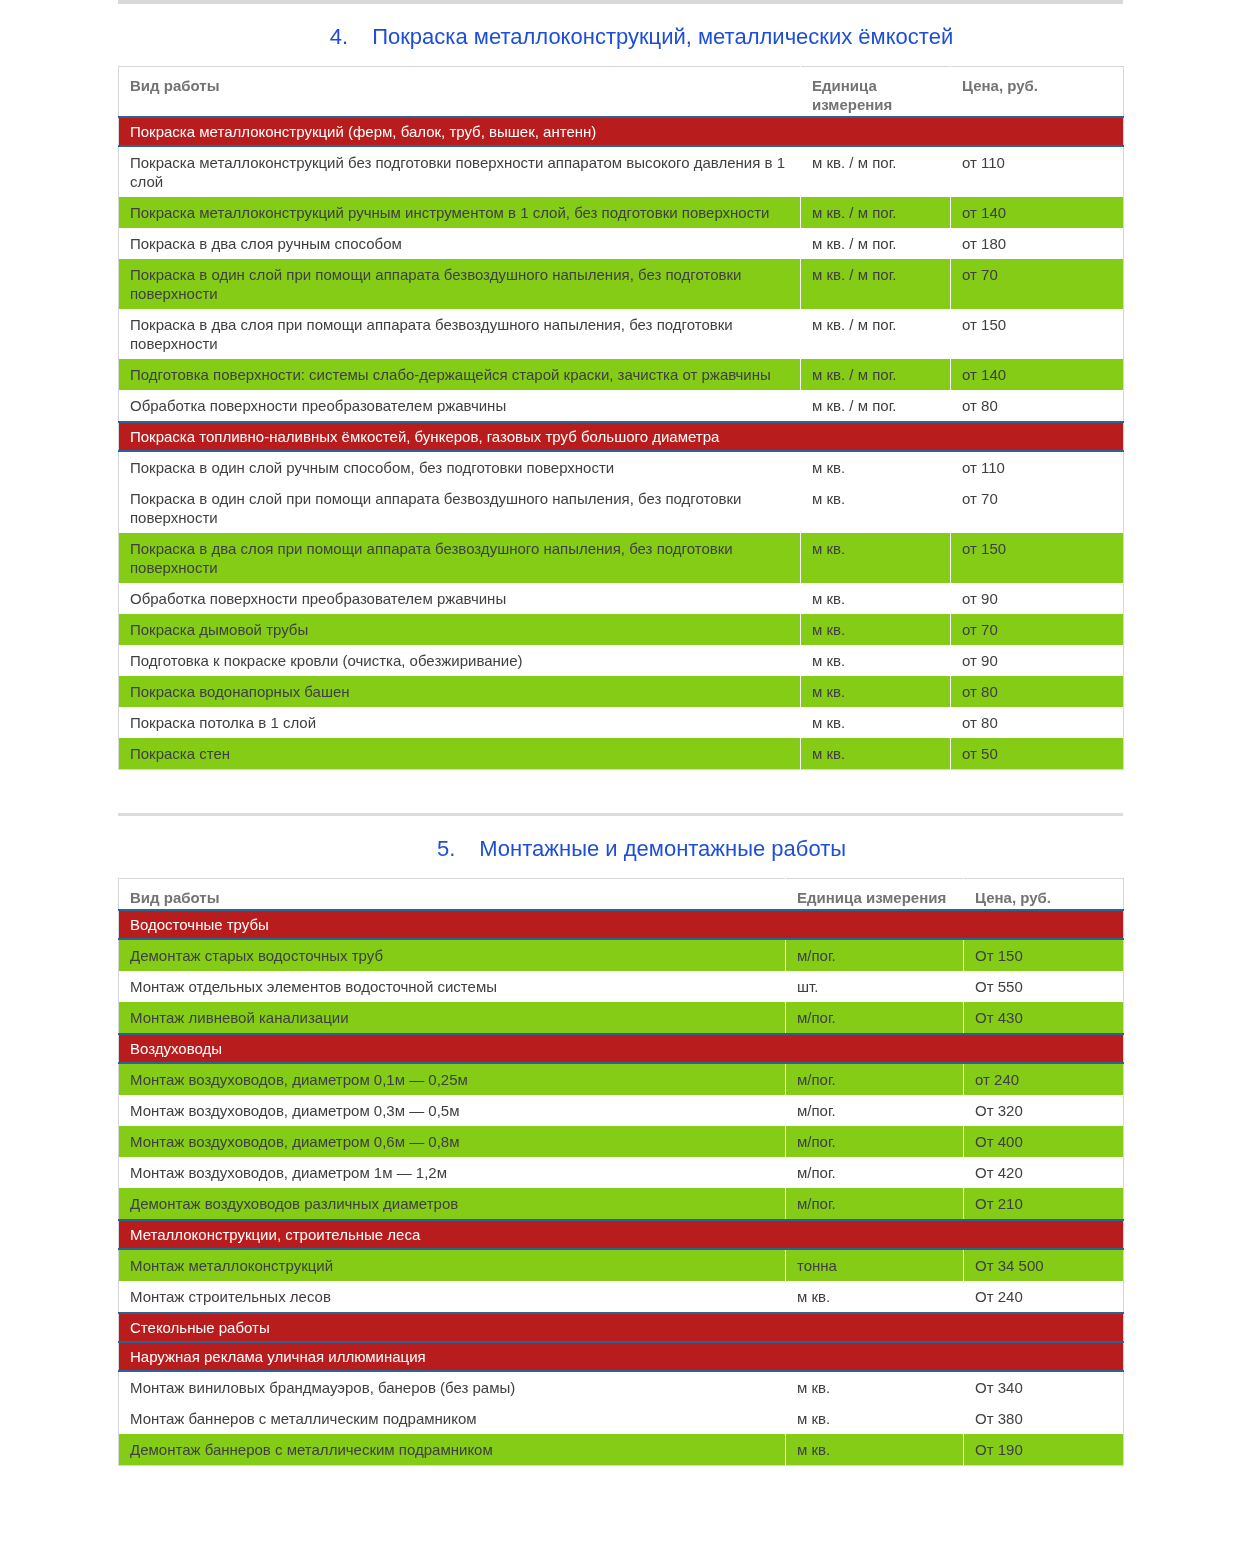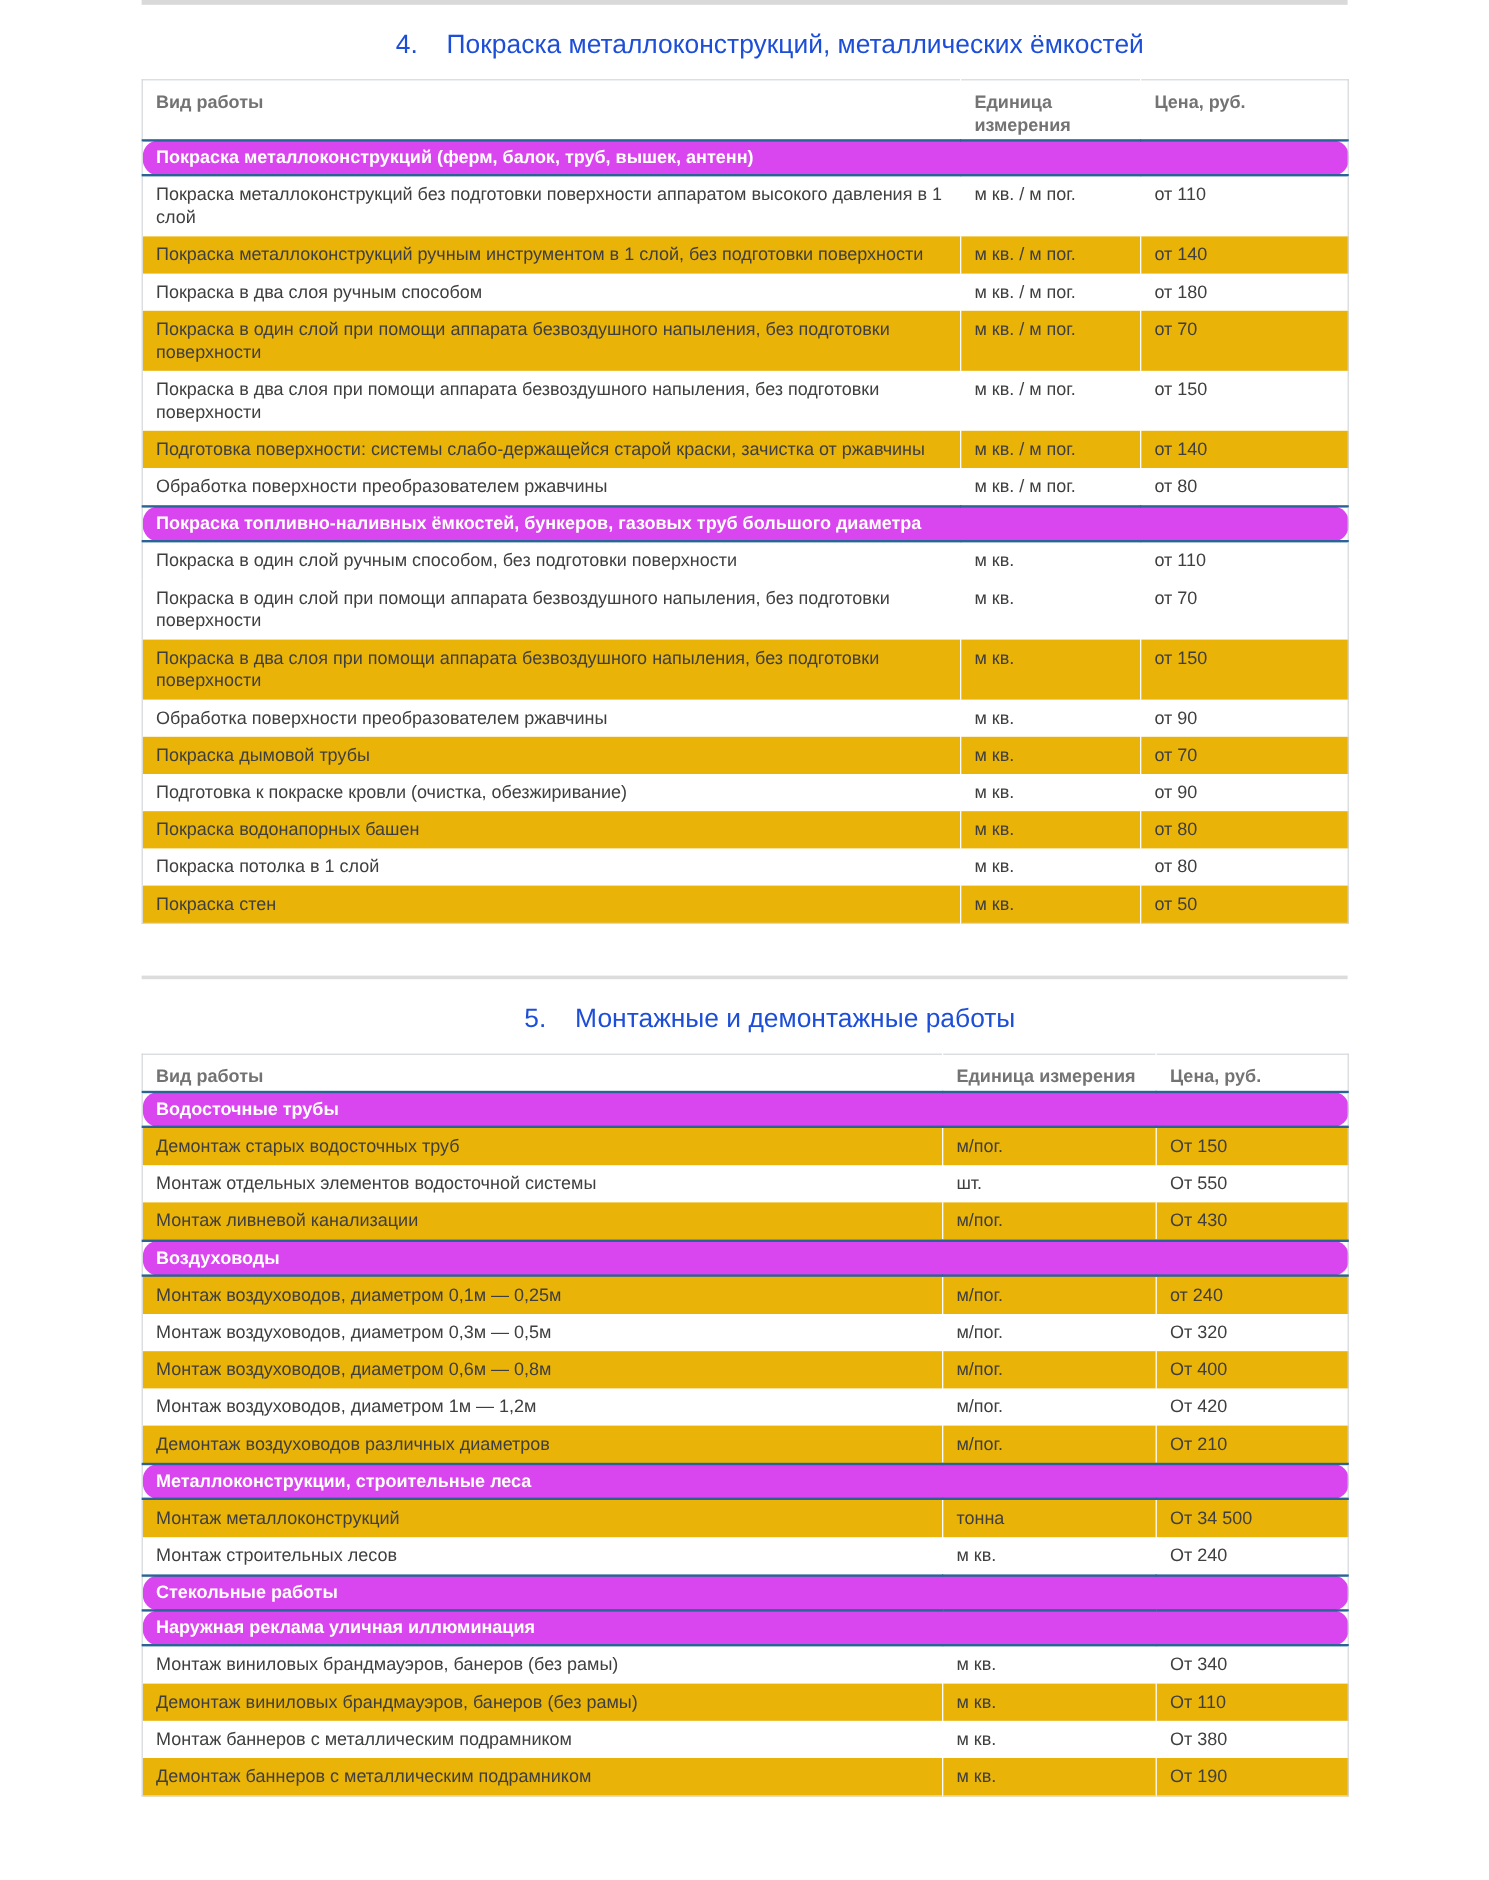--- a/index.html
+++ b/index.html
@@ -63,29 +63,28 @@
     line-height: 19px;
     background: #ffffff;
   }
   td {
     vertical-align: top;
     padding: 6px 10px 6px 11px;
     line-height: 19px;
     color: #3f3f3f;
   }
   td + td, th + th { border-left: 1px solid #ffffff; }
-  tr.band td { background: #eab308; }
+  tr.band td { background: #84cc16; }
   tr.group td {
-    background: #d946ef;
+    background: #b91c1c;
     color: #ffffff;
-    font-weight: 700;
+    font-weight: 400;
     padding: 4px 10px 4px 11px;
     border-top: 2px solid #2a6496;
     border-bottom: 2px solid #2a6496;
-    border-radius: 13px;
   }
 </style>
 </head>
 <body>
 
 <div class="content">
   <div class="rule"></div>
   <div id="sections">
       <div class="sec-title"><span class="num">4.</span><span class="txt">Покраска металлоконструкций, металлических ёмкостей</span></div>
       <table class="price t1">
@@ -269,25 +268,20 @@
             <td colspan="3">Стекольные работы</td>
           </tr>
           <tr class="group">
             <td colspan="3">Наружная реклама уличная иллюминация</td>
           </tr>
           <tr>
             <td>Монтаж виниловых брандмауэров, банеров (без рамы)</td>
             <td>м кв.</td>
             <td>От 340</td>
           </tr>
-          <tr class="band">
-            <td>Демонтаж виниловых брандмауэров, банеров (без рамы)</td>
-            <td>м кв.</td>
-            <td>От 110</td>
-          </tr>
           <tr>
             <td>Монтаж баннеров с металлическим подрамником</td>
             <td>м кв.</td>
             <td>От 380</td>
           </tr>
           <tr class="band">
             <td>Демонтаж баннеров с металлическим подрамником</td>
             <td>м кв.</td>
             <td>От 190</td>
           </tr>

